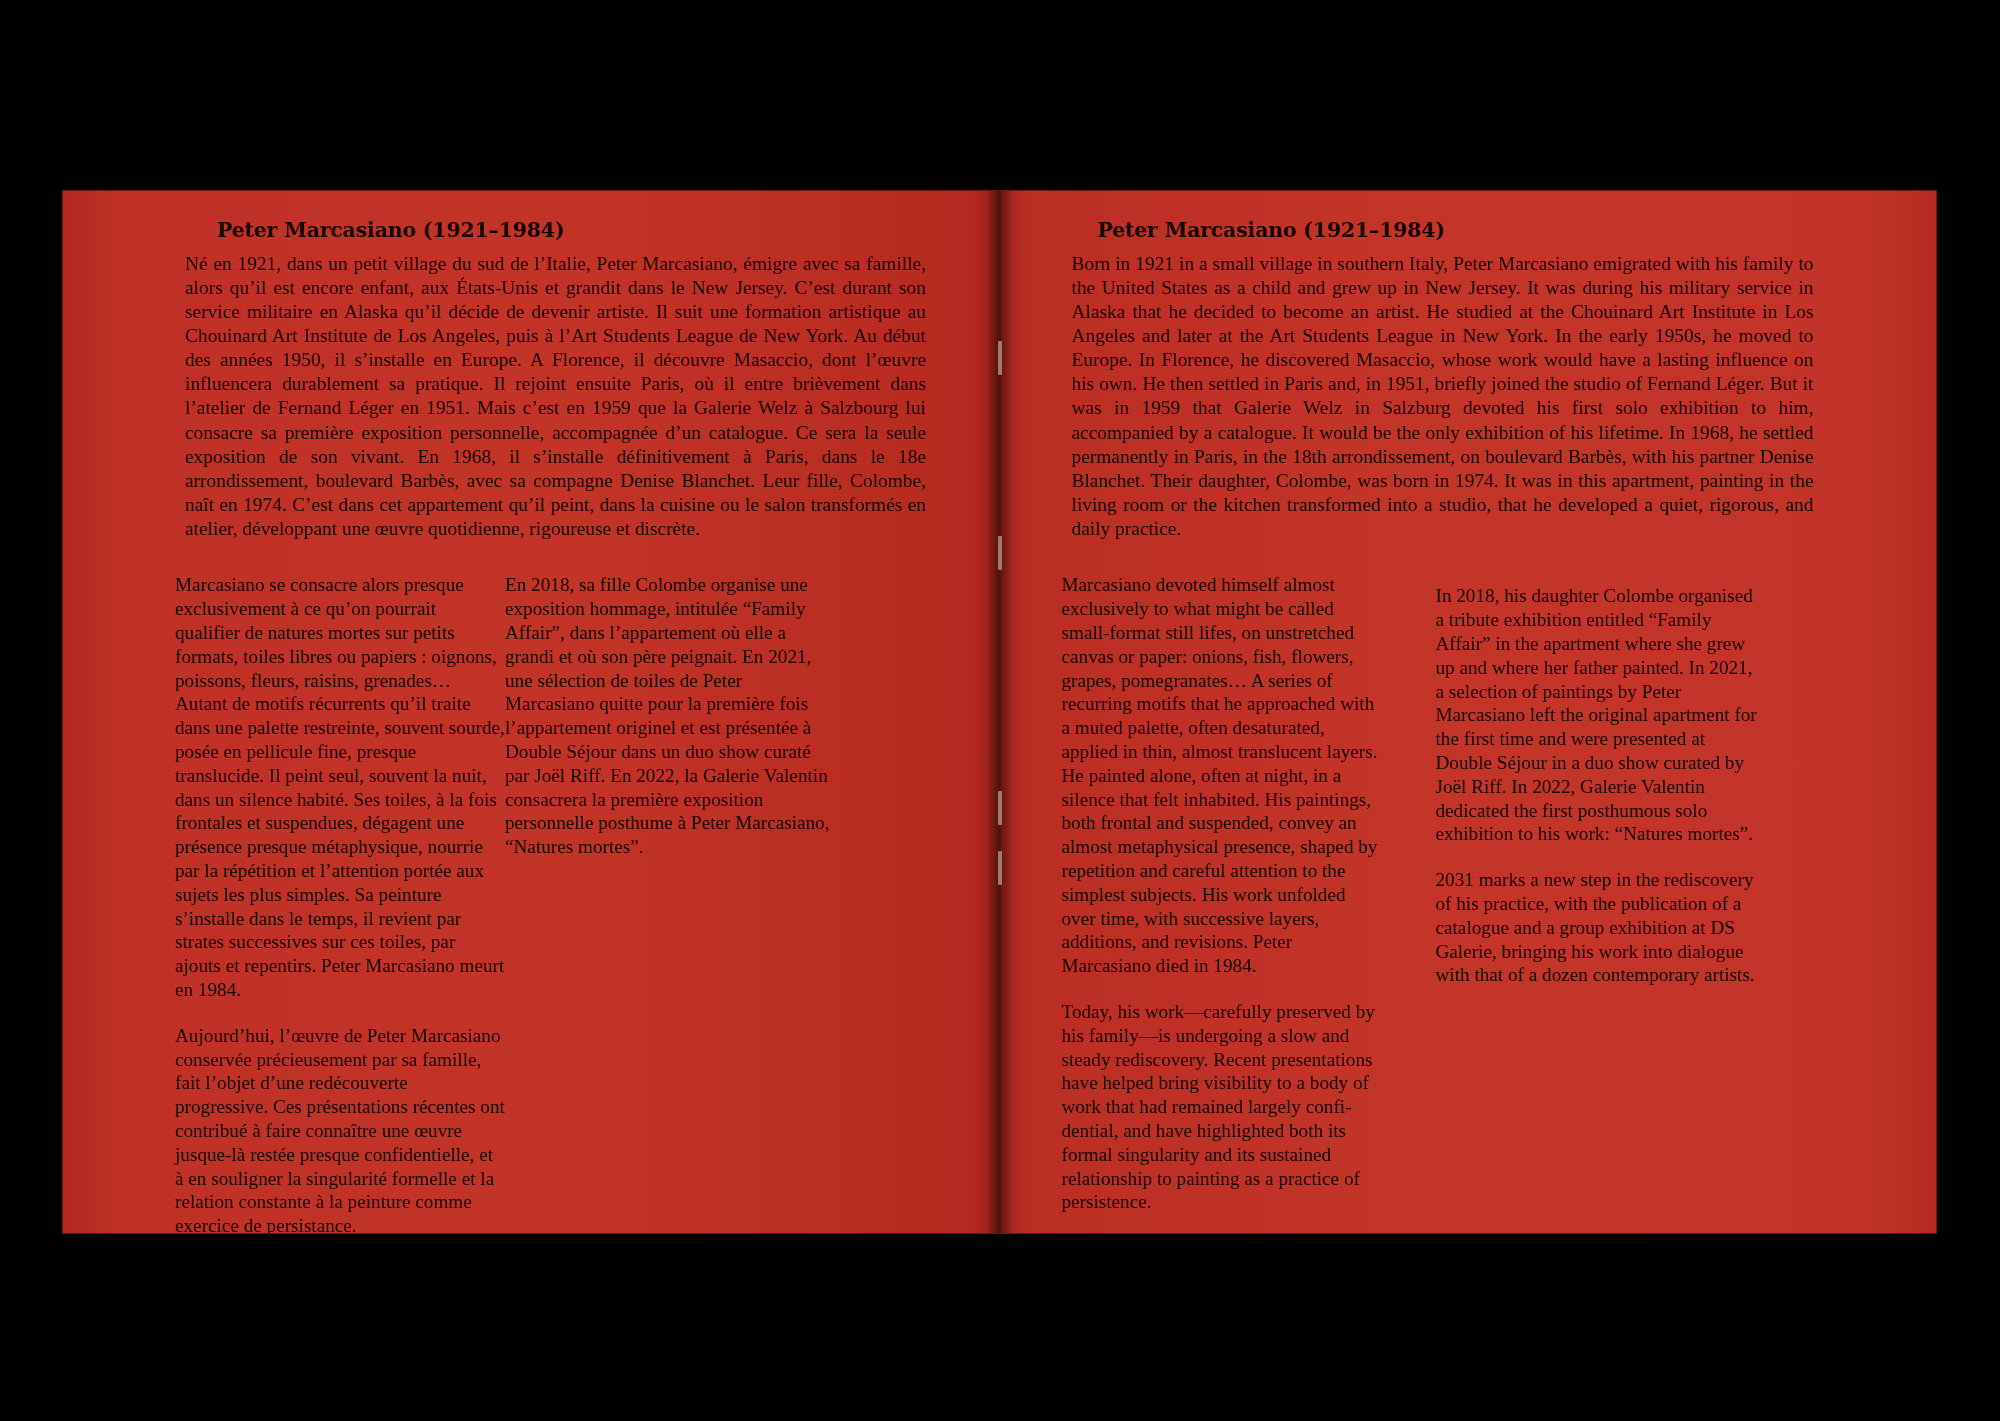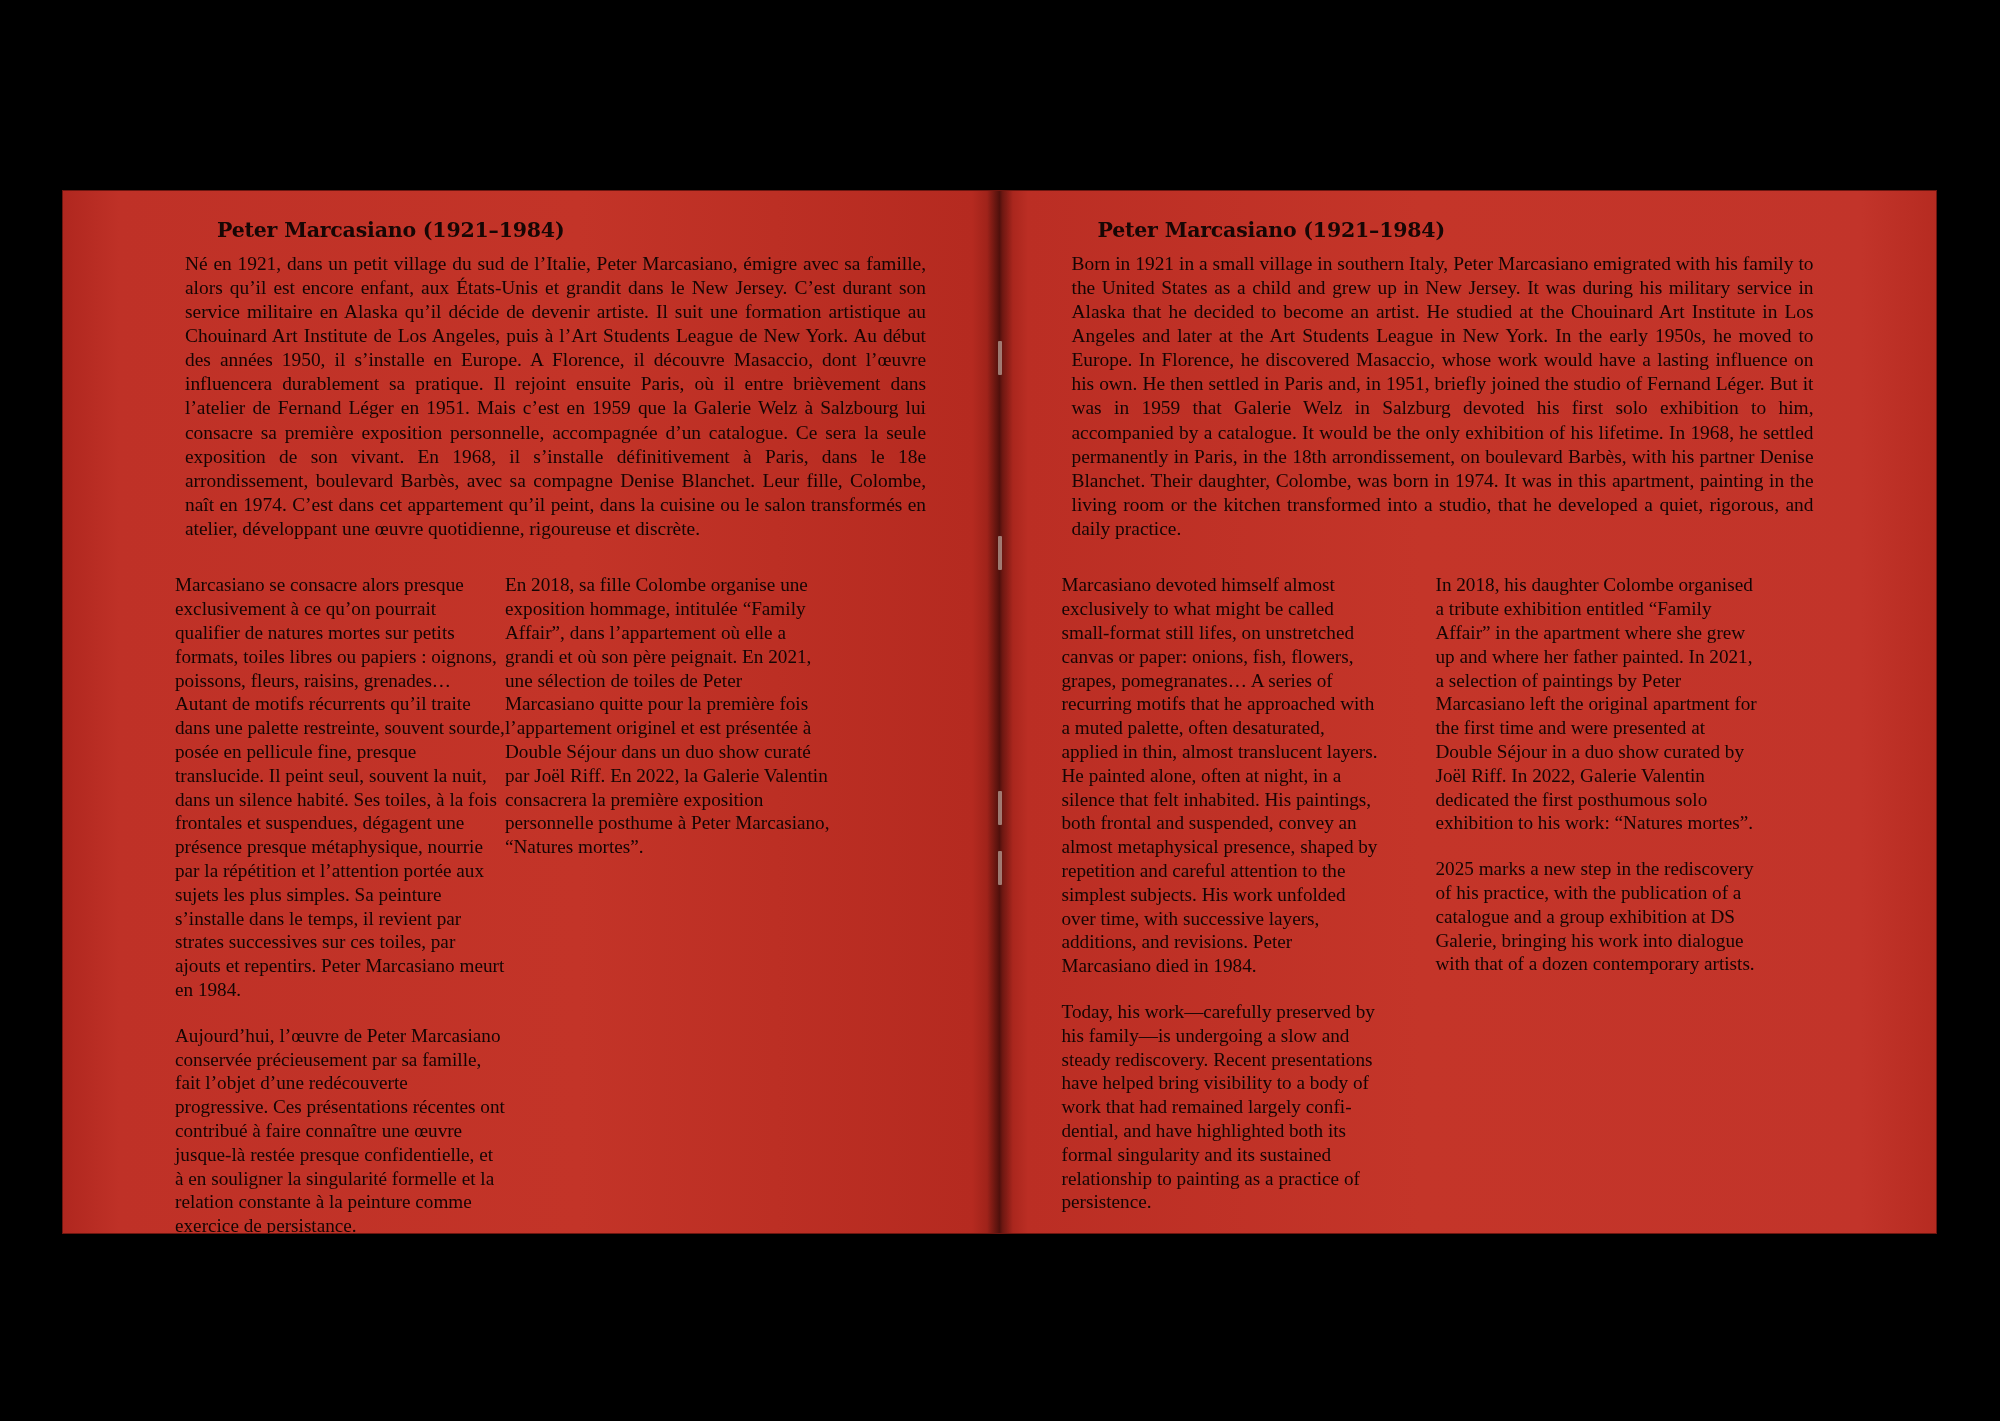--- a/index.html
+++ b/index.html
@@ -101,21 +101,21 @@
     margin-top: 32px;
   }
   .page-left .columns { width: 745px; }
   .page-right .columns { width: 745px; gap: 52px; }
   .col {
     flex: 1 1 0;
   }
   .page-left .col-a { width: 330px; flex: 0 0 330px; }
   .page-left .col-b { width: 330px; flex: 0 0 330px; }
   .page-right .col-a { width: 322px; flex: 0 0 322px; }
-  .page-right .col-b { width: 322px; flex: 0 0 322px; }
+  .page-right .col-b { width: 322px; flex: 0 0 322px; margin-top: 11px; }
 
   .col p {
     font-size: 19.2px;
     line-height: 1.24;
     color: #150503;
     margin: 0 0 22px 0;
   }
   .col p:last-child { margin-bottom: 0; }
 </style>
 </head>
@@ -143,21 +143,21 @@
       <h1 class="title">Peter Marcasiano (1921–1984)</h1>
       <p class="lead">Born in 1921 in a small village in southern Italy, Peter Marcasiano emigrated with his family to the United States as a child and grew up in New Jersey. It was during his mil­itary service in Alaska that he decided to become an artist. He studied at the Chouinard Art Institute in Los Angeles and later at the Art Students League in New York. In the early 1950s, he moved to Europe. In Florence, he discovered Masaccio, whose work would have a lasting influence on his own. He then settled in Paris and, in 1951, briefly joined the studio of Fernand Léger. But it was in 1959 that Galerie Welz in Salzburg devoted his first solo exhibition to him, accompanied by a catalogue. It would be the only exhibition of his lifetime. In 1968, he settled permanently in Paris, in the 18th arrondissement, on boulevard Barbès, with his partner Denise Blanchet. Their daughter, Colombe, was born in 1974. It was in this apartment, painting in the living room or the kitchen transformed into a studio, that he developed a quiet, rigorous, and daily practice.</p>
       <div class="columns">
         <div class="col col-a">
           <p>Marcasiano devoted himself almost exclusively to what might be called small-format still lifes, on unstretched canvas or paper: onions, fish, flowers, grapes, pomegranates… A series of recurring motifs that he approached with a muted palette, often desaturated, applied in thin, almost translucent layers. He painted alone, often at night, in a silence that felt inhabited. His paintings, both frontal and suspended, convey an almost meta­physical presence, shaped by repetition and careful attention to the simplest subjects. His work unfolded over time, with successive layers, additions, and revisions. Peter Marcasiano died in 1984.</p>
           <p>Today, his work—carefully preserved by his family—is undergoing a slow and steady rediscovery. Recent presentations have helped bring visibility to a body of work that had remained largely confi­dential, and have highlighted both its formal singularity and its sustained relationship to painting as a practice of persistence.</p>
           <p>In 2010, one of his canvases was shown at the Centre Pompidou as part of the exhibition “Les promesses du passé”.</p>
         </div>
         <div class="col col-b">
           <p>In 2018, his daughter Colombe organised a tribute exhibition entitled “Family Affair” in the apartment where she grew up and where her father painted. In 2021, a selection of paintings by Peter Marcasiano left the original apartment for the first time and were presented at Double Séjour in a duo show curated by Joël Riff. In 2022, Galerie Valentin dedicated the first posthumous solo exhibition to his work: “Natures mortes”.</p>
-          <p>2025 marks a new step in the rediscovery of his practice, with the publication of a catalogue and a group exhibition at DS Galerie, bringing his work into dialogue with that of a dozen contemporary artists.</p>
+          <p>2031 marks a new step in the rediscovery of his practice, with the publication of a catalogue and a group exhibition at DS Galerie, bringing his work into dialogue with that of a dozen contemporary artists.</p>
         </div>
       </div>
     </div>
 
     <div class="gutter">
       <div class="staple s1"></div>
       <div class="staple s2"></div>
       <div class="staple s3"></div>
       <div class="staple s4"></div>
     </div>

